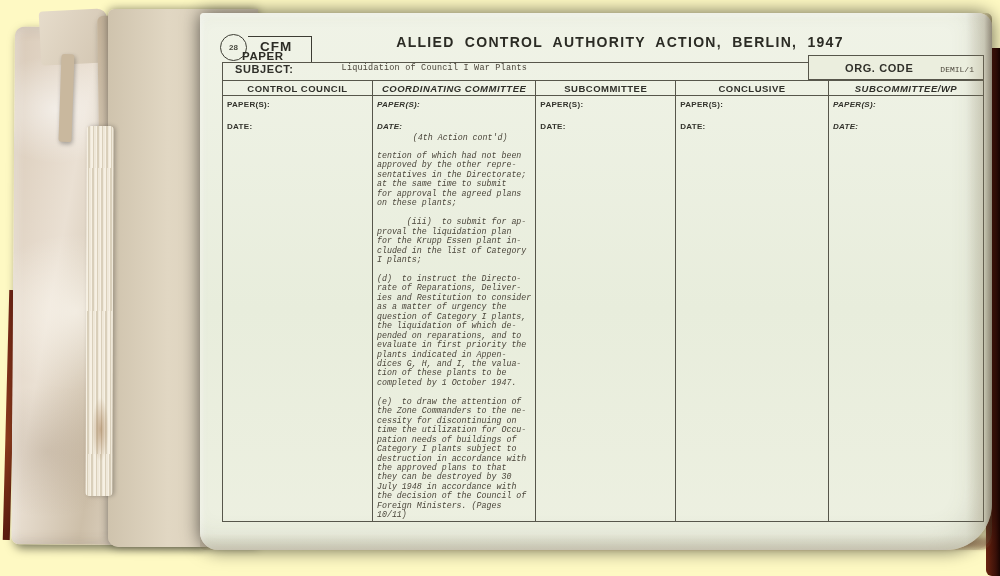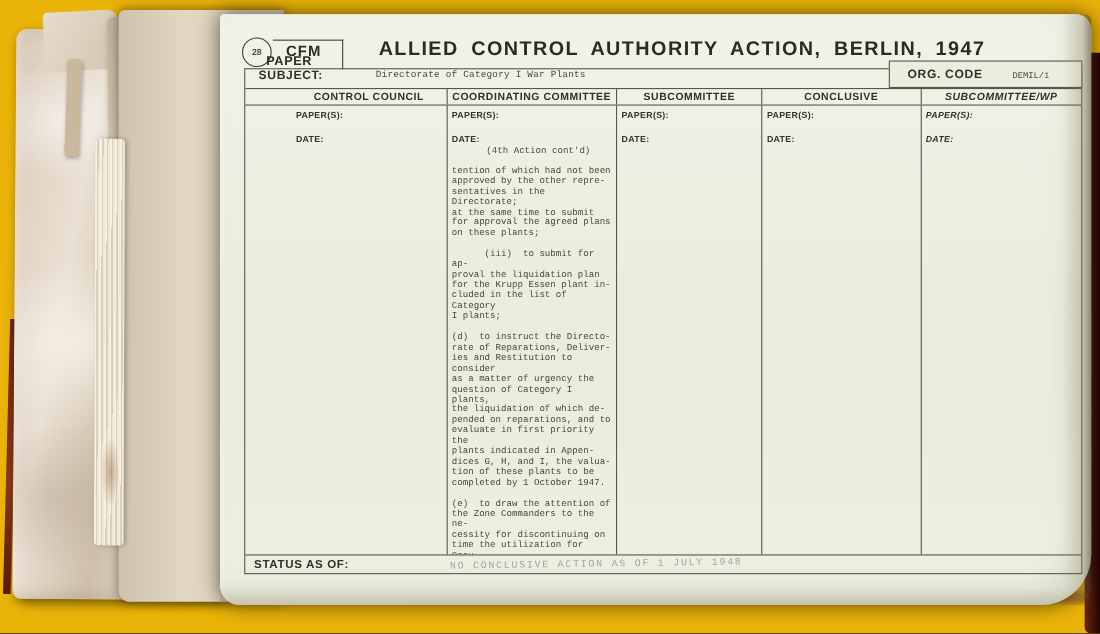--- a/index.html
+++ b/index.html
@@ -1,16 +1,16 @@
 <!DOCTYPE html>
 <html><head>
 <meta charset="utf-8">
 <style>
   html,body{margin:0;padding:0;background:#000;}
-  .photo{position:relative;width:1000px;height:576px;background:#eab308;overflow:hidden;
+  .photo{position:relative;width:1000px;height:576px;background:#fef9c3;overflow:hidden;
          font-family:"Liberation Sans",sans-serif;}
   .photo *{box-sizing:border-box;}
 
   
   .sheet-crumpled{position:absolute;left:13px;top:27px;width:196px;height:518px;z-index:1;
     border-radius:10px 26px 14px 8px;transform:rotate(.4deg);
     background:
       radial-gradient(120px 90px at 22% 16%, rgba(255,255,255,.55), transparent 60%),
       radial-gradient(160px 130px at 32% 55%, rgba(255,252,245,.6), transparent 60%),
       radial-gradient(150px 110px at 18% 82%, rgba(120,95,70,.18), transparent 60%),
@@ -53,37 +53,37 @@
   .typed{font-family:"Liberation Mono","DejaVu Sans Mono",monospace;color:#4b463b;}
 
   .badge{position:absolute;left:20px;top:21px;width:27px;height:27px;border:1.6px solid #3c3c33;
     border-radius:50%;display:flex;align-items:center;justify-content:center;
     font-size:8px;font-weight:bold;color:#4a4a40;}
   .cfm-tab{position:absolute;left:48px;top:23px;width:64px;height:27px;
     border-top:1.6px solid #3c3c33;border-right:1.6px solid #3c3c33;
     font-size:13.5px;font-weight:bold;color:#2c2c25;letter-spacing:1px;padding:2px 0 0 12px;}
   .agreed{position:absolute;left:42px;top:37px;font-size:11.5px;font-weight:bold;color:#2c2c25;letter-spacing:.6px;}
   .title{position:absolute;left:130px;top:21px;width:580px;text-align:center;
-    font-size:18px;font-weight:bold;color:#2b2b24;letter-spacing:1.3px;word-spacing:5px;}
+    font-size:14px;font-weight:bold;color:#2b2b24;letter-spacing:1.3px;word-spacing:5px;}
 
   .table{position:absolute;left:22px;top:49px;width:762px;height:460px;
     border:1px solid #57564b;display:flex;flex-direction:column;}
   .row{display:flex;}
   .subject-row{height:18px;position:relative;border-bottom:1px solid #57564b;align-items:flex-start;}
   .subject-row .lbl{font-size:11px;letter-spacing:.6px;margin-left:12px;}
   .subj-val{font-size:8.5px;margin-left:48px;letter-spacing:.2px;}
   .org-box{position:absolute;right:-1px;top:-8px;width:176px;height:25px;border:1px solid #57564b;
-    background:#ebeede;display:flex;align-items:center;padding-left:4px;gap:24px;}
+    background:#ebeede;display:flex;align-items:center;padding-left:24px;gap:24px;}
   .org-box .lbl{font-size:11px;letter-spacing:.6px;}
   .org-box .typed{font-size:8px;margin-left:3px;margin-top:3px;}
 
   .head-row{height:15px;border-bottom:1px solid #57564b;}
   .col{border-left:1px solid #57564b;}
-  .col:first-child{border-left:none;margin-left:42px;}
-  .c0{width:19.6%;} .c1{width:21.5%;} .c2{width:18.4%;} .c3{width:20.1%;} .c4{width:20.4%;font-style:italic;}
+  .col:first-child{border-left:none;}
+  .c0{width:19.6%;} .c1{width:21.5%;font-style:italic;} .c2{width:18.4%;} .c3{width:20.1%;} .c4{width:20.4%;font-style:italic;}
   .hcell{font-size:9.5px;font-weight:bold;color:#30302a;text-align:center;letter-spacing:.5px;padding-top:2px;}
 
   .body-row{flex:1;min-height:0;}
   .bcell{overflow:hidden;position:relative;}
   .plabel{font-size:8px;font-weight:bold;color:#33332c;letter-spacing:.3px;padding:4px 0 0 4px;}
   .dlabel{font-size:8px;font-weight:bold;color:#33332c;letter-spacing:.3px;padding:13px 0 0 4px;}
   .dnote{font-size:8.3px;padding:2px 0 0 12px;text-align:center;}
   .bodytext{font-size:8.3px;line-height:9.45px;white-space:pre-wrap;padding:9px 2px 0 4px;letter-spacing:0;}
 
   .status-row{height:17px;border-top:1px solid #57564b;align-items:center;position:relative;}
@@ -114,21 +114,21 @@
     <div class="cfm-tab">
       <span>CFM</span>
     </div>
     <div class="agreed">PAPER</div>
     <div class="title">ALLIED CONTROL AUTHORITY ACTION, BERLIN, 1947</div>
 
     <div class="table">
 
       <div class="row subject-row">
         <span class="lbl">SUBJECT:</span>
-        <span class="typed subj-val">Directorate of Category I War Plants</span>
+        <span class="typed subj-val">Liquidation of Council I War Plants</span>
         <div class="org-box">
           <span class="lbl">ORG. CODE</span>
           <span class="typed">DEMIL/1</span>
         </div>
       </div>
 
       <div class="row head-row">
         <div class="col c0 hcell">CONTROL COUNCIL</div>
         <div class="col c1 hcell">COORDINATING COMMITTEE</div>
         <div class="col c2 hcell">SUBCOMMITTEE</div>
@@ -191,20 +191,16 @@
         <div class="col c3 bcell">
           <div class="plabel">PAPER(S):</div>
           <div class="dlabel">DATE:</div>
         </div>
         <div class="col c4 bcell">
           <div class="plabel">PAPER(S):</div>
           <div class="dlabel">DATE:</div>
         </div>
       </div>
 
-      <div class="row status-row">
-        <span class="lbl">STATUS AS OF:</span>
-        <span class="stamp">NO CONCLUSIVE ACTION AS OF 1 JULY 1948</span>
-      </div>
 
     </div>
   </div>
 </div>
 
 </body></html>

